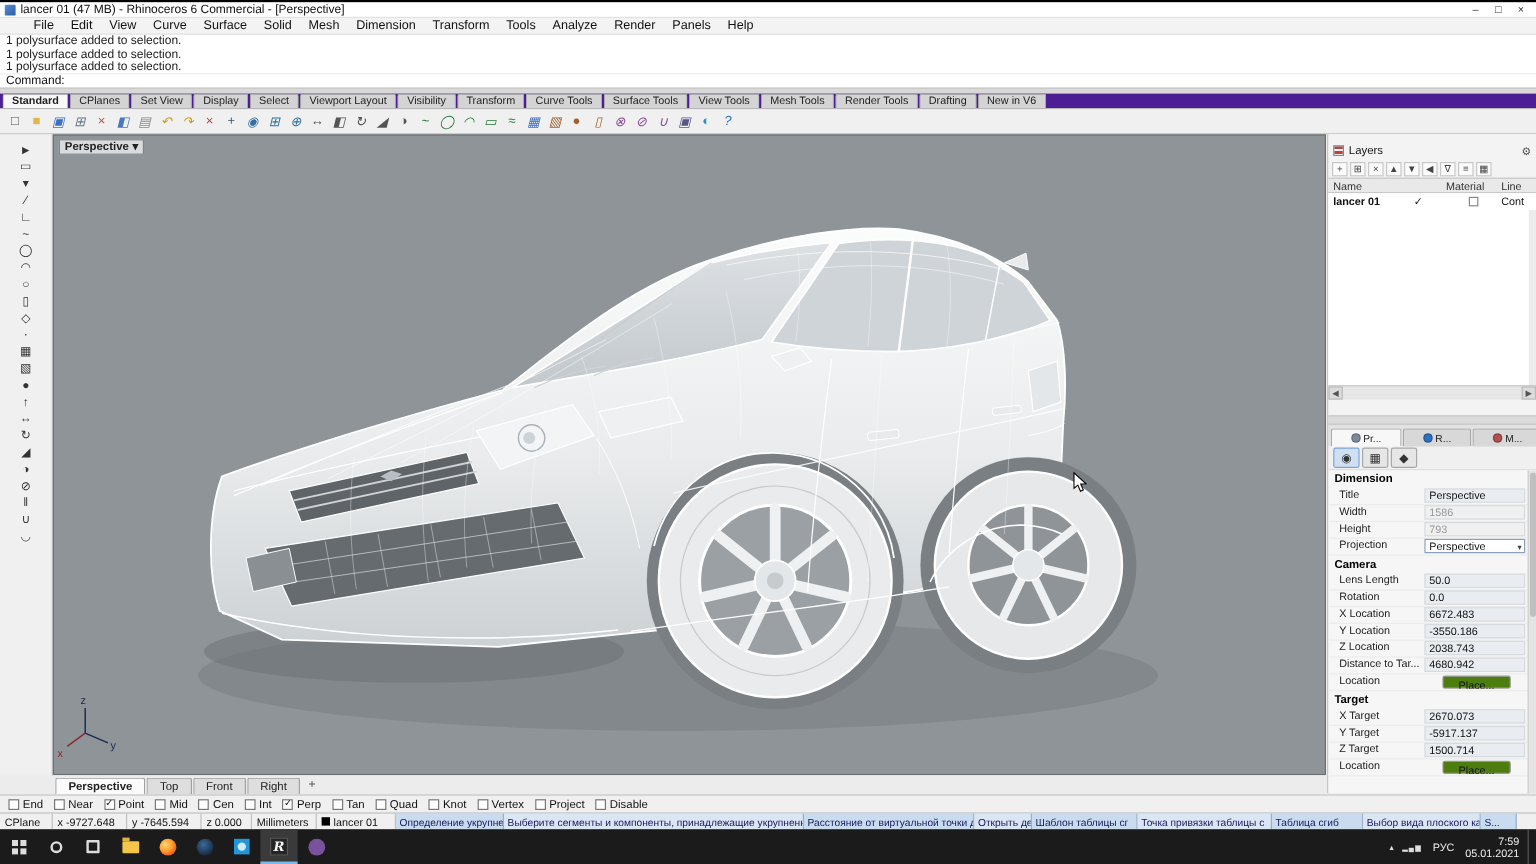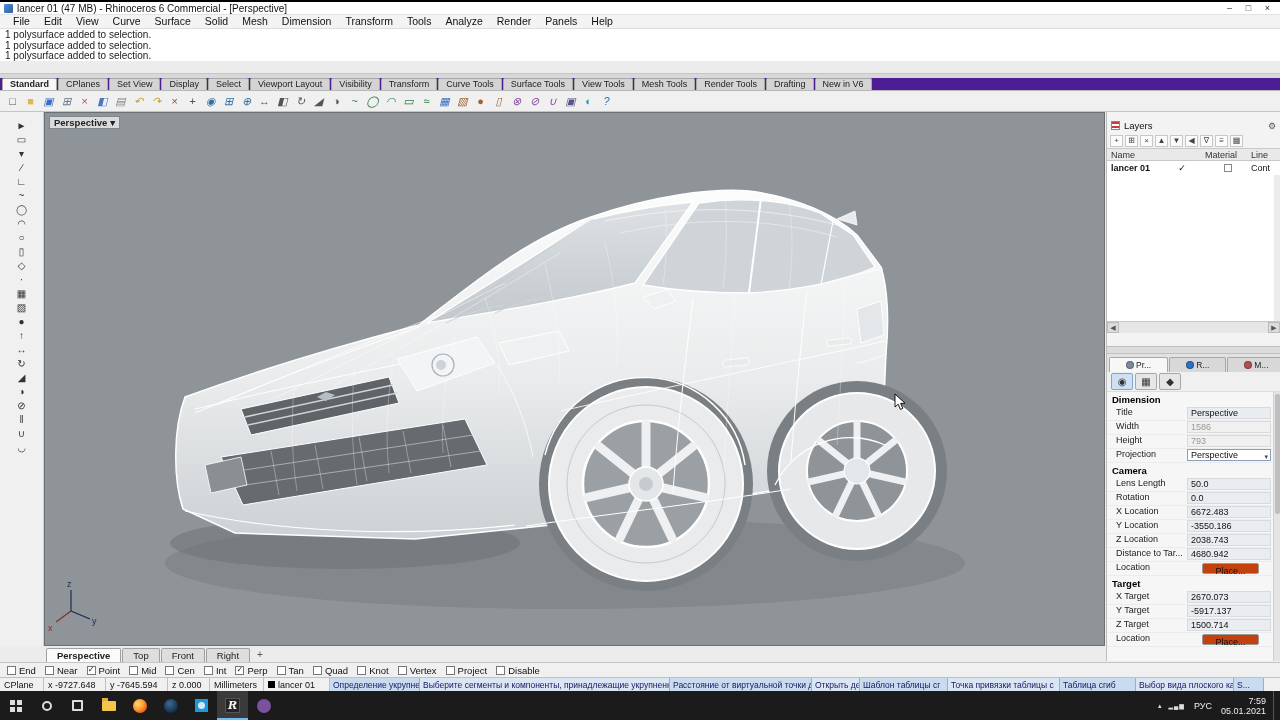--- a/index.html
+++ b/index.html
@@ -9,21 +9,21 @@
   .abs{position:absolute}
 
   
   #black-top{left:0;top:0;width:1280px;height:2px;background:#000}
   #titlebar{left:0;top:2px;width:1280px;height:13px;background:#fff;display:flex;align-items:center;
             padding:0 4px;font-size:10px;border-bottom:1px solid #e2e2e2}
   #title-icon{width:9px;height:9px;background:linear-gradient(135deg,#5a8fd4,#2a5ea8);margin-right:4px;border-radius:1px}
   #title-text{white-space:nowrap}
   #win-controls{margin-left:auto;display:flex;gap:2px}
   .wc{width:17px;height:11px;display:flex;align-items:center;justify-content:center;font-size:9px;color:#333}
-  #menubar{left:0;top:15px;width:1280px;height:14px;background:#f3f3f3;display:flex;padding-left:6px;border-bottom:1px solid #ddd}
+  #menubar{left:0;top:15px;width:1280px;height:14px;background:#f3f3f3;display:flex;padding-left:21px;border-bottom:1px solid #ddd}
   .menu-item{padding:0 7px;font-size:10.5px;line-height:13px;color:#111;cursor:default}
 
   
   #cmd-history{left:0;top:29px;width:1280px;height:32px;background:#fff;padding:1px 5px;font-size:10px;color:#222}
   .cmd-hline{height:10.5px;line-height:10.5px;white-space:nowrap}
   #cmd-line{left:0;top:61px;width:1280px;height:12px;background:#fff;border-top:1px solid #eee;
             font-size:10px;line-height:11px;padding:0 5px}
   #cmd-gap{left:0;top:73px;width:1280px;height:5px;background:#d8d8d8;border-top:1px solid #c6c6c6}
 
   
@@ -90,21 +90,21 @@
   #props-list{height:269px;background:#f6f6f6;position:relative;padding-right:7px;overflow:hidden}
   .psec{font-weight:bold;font-size:9.5px;height:15px;line-height:15px;padding-left:5px;color:#000}
   .prow{display:flex;height:14px;align-items:flex-start;border-bottom:1px solid #ececec}
   .plabel{width:80px;padding-left:9px;color:#222;font-size:9px;white-space:nowrap;overflow:hidden}
   .pval{flex:1;height:12px;line-height:11px;font-size:9px;background:#e9edf1;border:1px solid #d8dbde;
         margin-right:2px;padding-left:3px;white-space:nowrap;overflow:hidden;position:relative;display:flex;align-items:center}
   .pval.dim{background:#f0f0f0;color:#999}
   .pval.dd{background:#fff;border-color:#8aa0b8}
   .pval.dd::after{content:"▾";position:absolute;right:2px;top:1px;font-size:7px;color:#444}
   .pval.btnc{background:transparent;border:none;justify-content:center}
-  .pval.btnc .pvtext{border:1px solid #999;background:#c2410c;border-radius:2px;padding:2px 12px;height:11px;line-height:10px}
+  .pval.btnc .pvtext{border:1px solid #999;background:#4d7c0f;border-radius:2px;padding:2px 12px;height:11px;line-height:10px}
   #props-vscroll{position:absolute;right:0;top:0;width:7px;height:100%;background:#e4e4e4;border-left:1px solid #cfcfcf}
   #props-vthumb{position:absolute;left:1px;top:2px;width:5px;height:120px;background:#bfbfbf;border-radius:2px}
 
   
   #osnap-row{left:0;top:662px;width:1280px;height:15px;background:#f0f0f0;border-top:1px solid #c6c6c6;
              display:flex;align-items:center;gap:9px;padding-left:7px;font-size:9.5px}
   .osnap-item{display:flex;align-items:center;gap:3px;color:#111}
   .cb{width:9px;height:9px;border:1px solid #777;background:#fff;display:flex;align-items:center;justify-content:center}
   .cb.checked::after{content:"✓";font-size:8px;line-height:8px;color:#111}
   #status-bar{left:0;top:677px;width:1280px;height:14px;background:#f0f0f0;border-top:1px solid #c0c0c0;
@@ -177,20 +177,21 @@
       <span class="menu-item">Panels</span>
       <span class="menu-item">Help</span>
     </div>
 
   <div class="abs" id="cmd-history">
 
   <div class="cmd-hline">1 polysurface added to selection.</div>
       <div class="cmd-hline">1 polysurface added to selection.</div>
       <div class="cmd-hline">1 polysurface added to selection.</div>
     </div>
+  <div class="abs" id="cmd-line">Command:</div>
   <div class="abs" id="cmd-gap"></div>
 
   <div class="abs" id="tab-row">
 
   <span class="ttab active">Standard</span>
       <span class="ttab">CPlanes</span>
       <span class="ttab">Set View</span>
       <span class="ttab">Display</span>
       <span class="ttab">Select</span>
       <span class="ttab">Viewport Layout</span>

